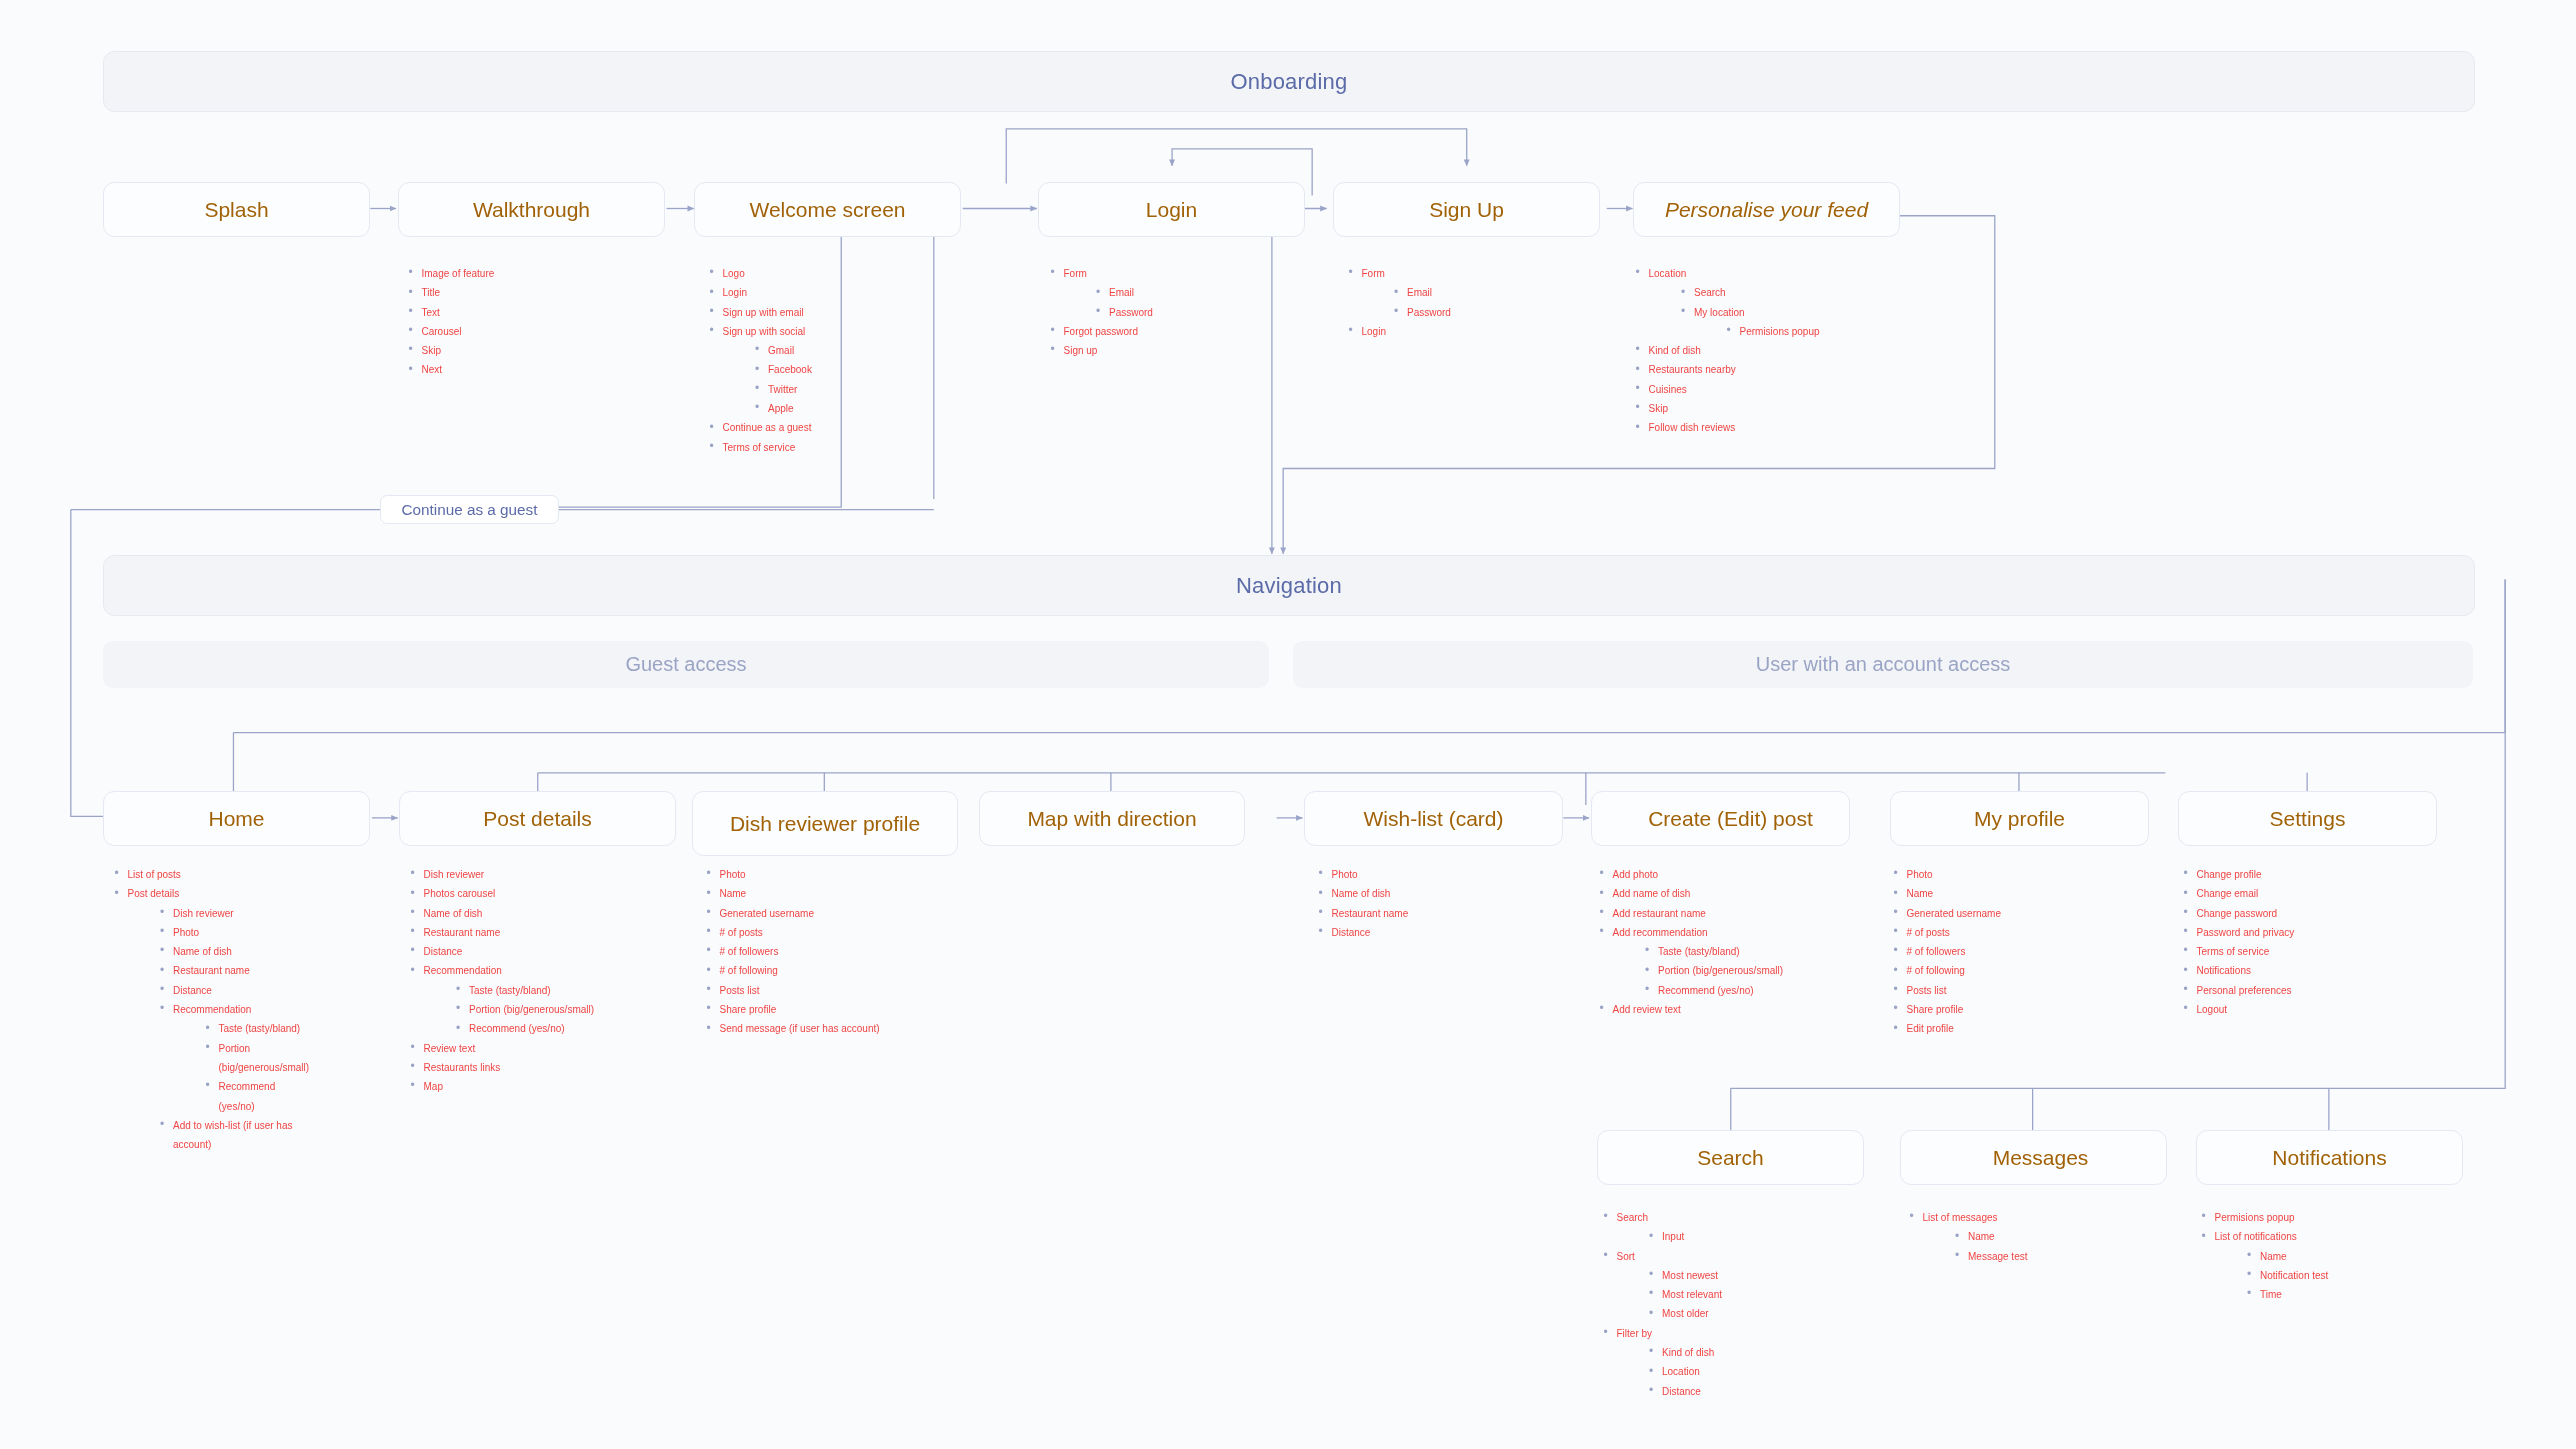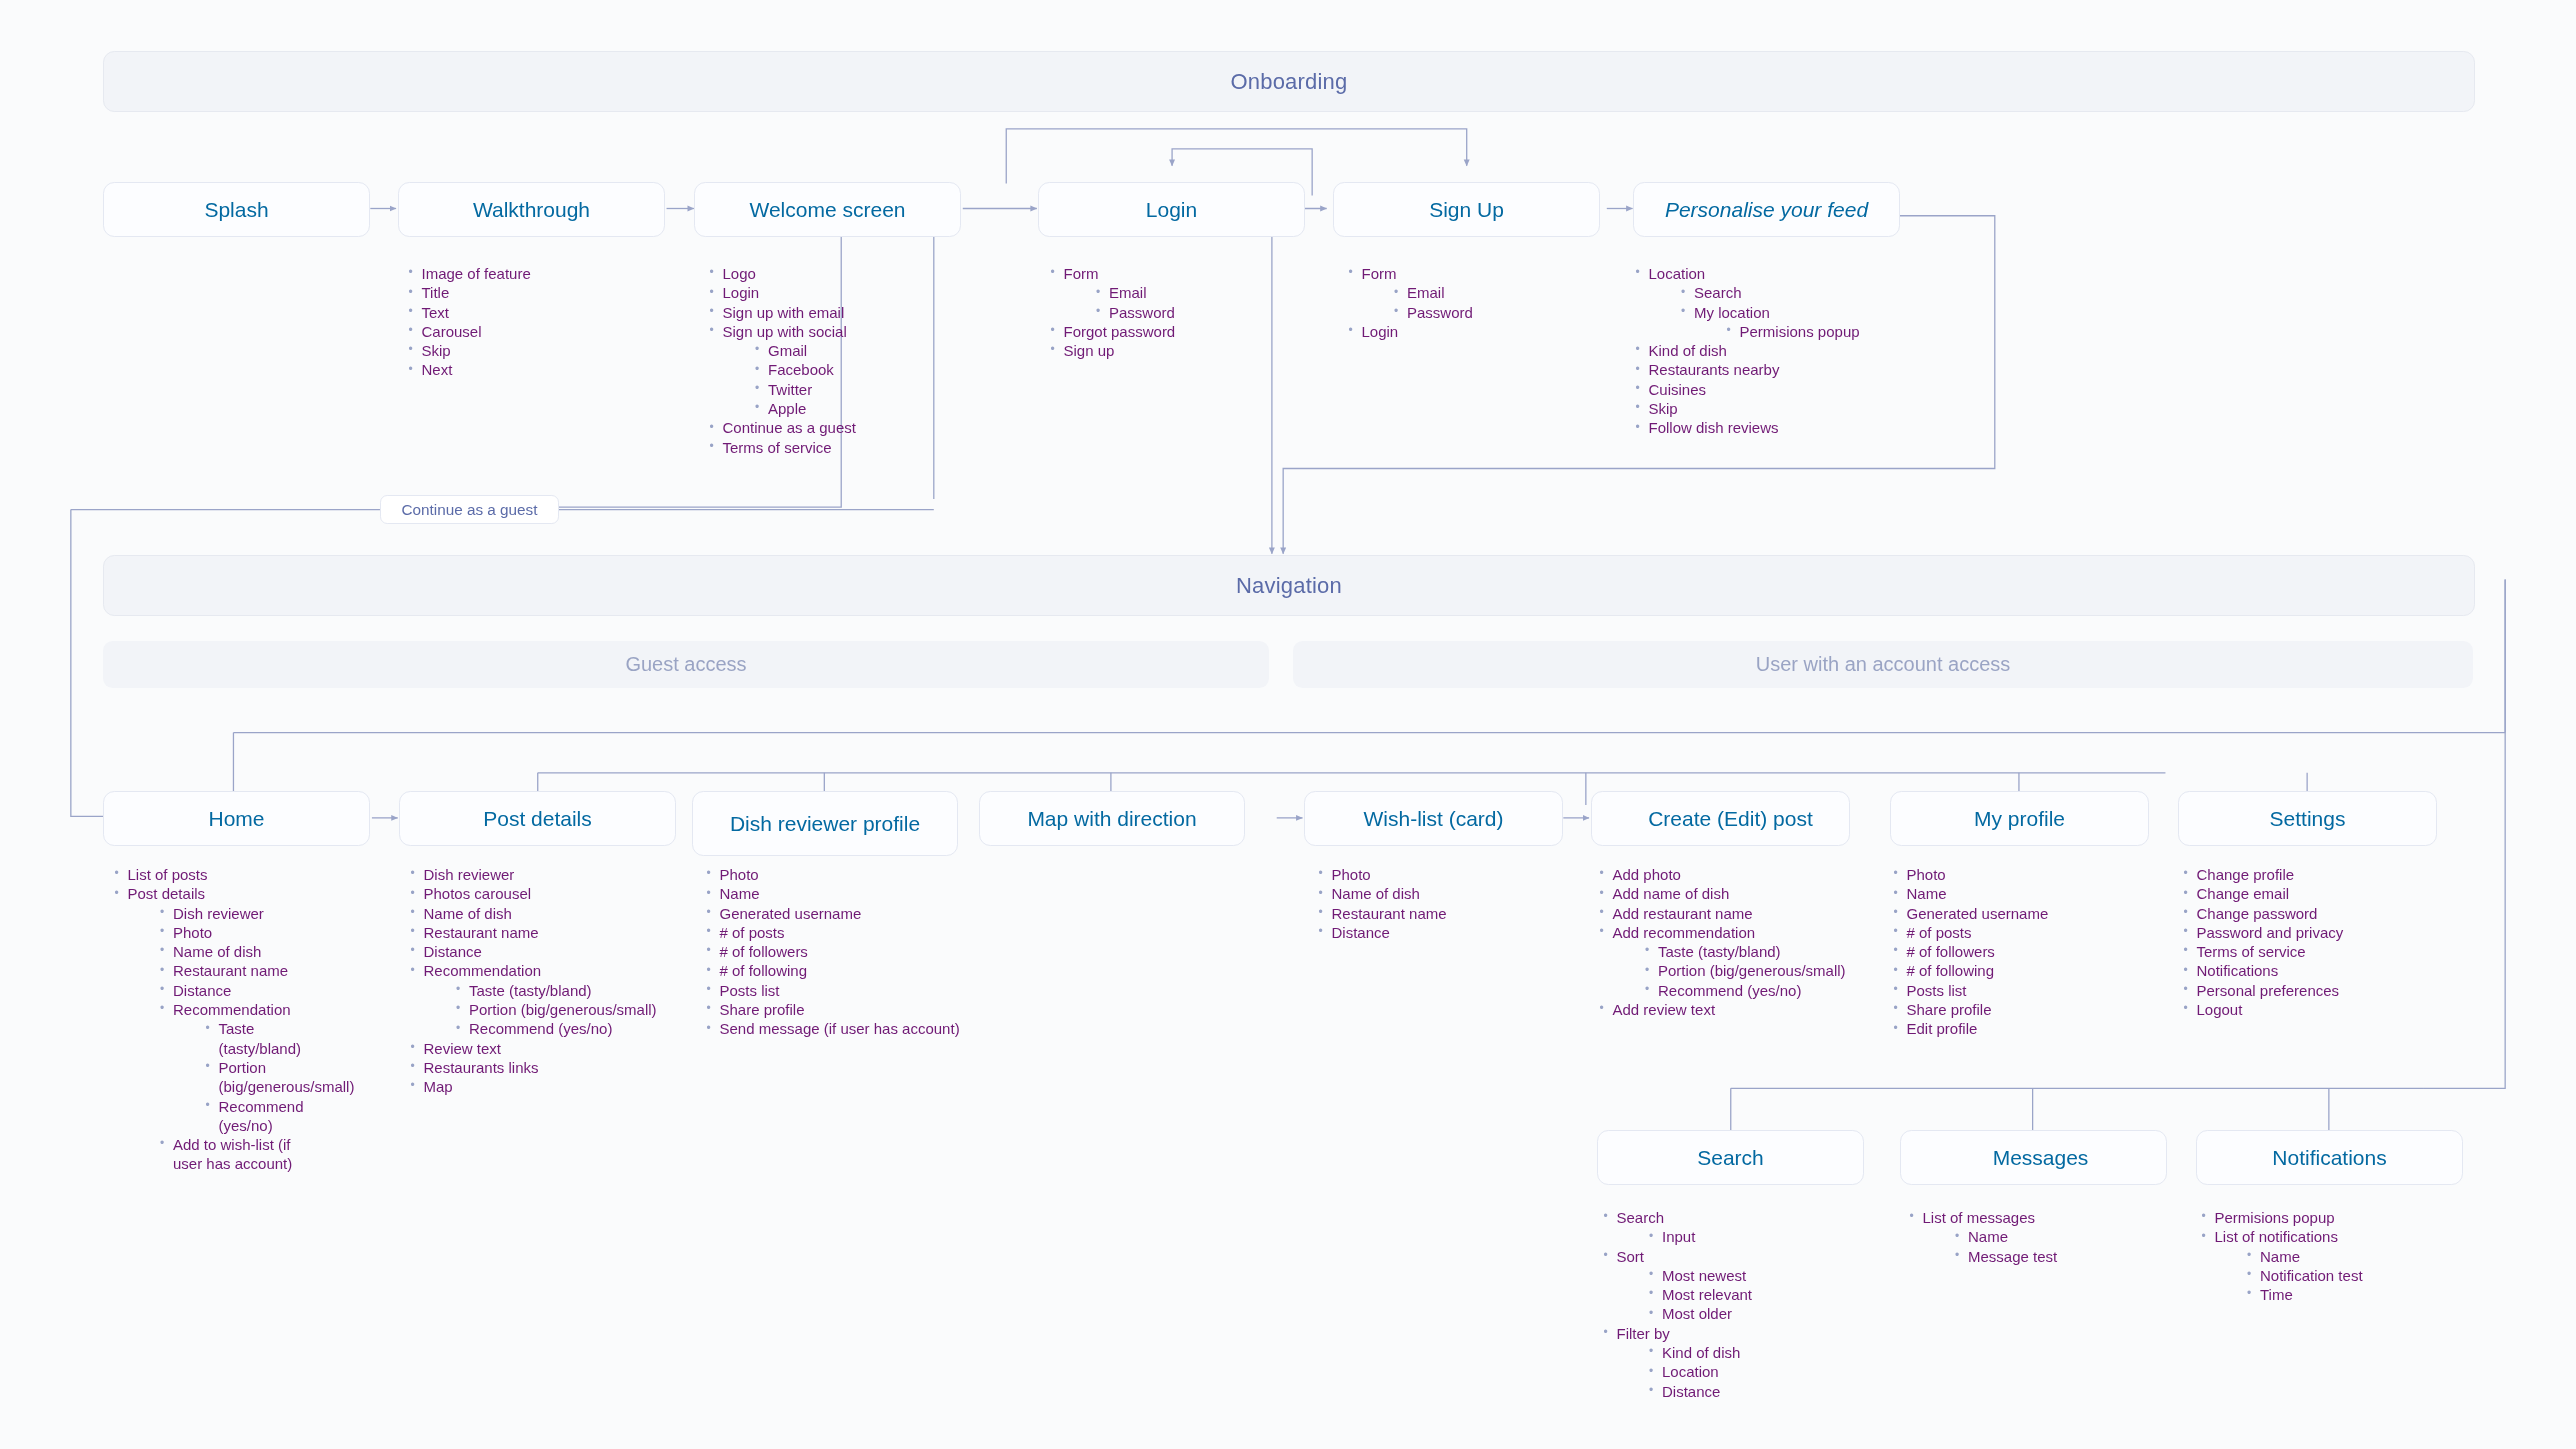--- a/index.html
+++ b/index.html
@@ -53,21 +53,21 @@
   }
   
   .node {
     position: absolute;
     background: #fcfdff;
     border: 0.8px solid #e4e8f2;
     border-radius: 11.3px;
     display: flex;
     align-items: center;
     justify-content: center;
-    color: #0369a1;
+    color: #a16207;
     font-size: 21px;
     box-sizing: border-box;
   }
   
   .edge-label {
     position: absolute;
     background: #ffffff;
     border: 0.8px solid #e4e8f2;
     border-radius: 7.2px;
     display: flex;
@@ -75,23 +75,23 @@
     justify-content: center;
     color: #5b6ba8;
     font-size: 15.3px;
     padding: 0 11.3px;
     box-sizing: border-box;
     height: 29px;
   }
   
   .spec {
     position: absolute;
-    font-size: 15px;
+    font-size: 10px;
     line-height: 19.3px;
-    color: #701a75;
+    color: #ef4444;
   }
   .spec ul {
     list-style: none;
     margin: 0;
     padding: 0;
   }
   .spec li {
     position: relative;
     padding-left: 14.5px;
     margin: 0;

